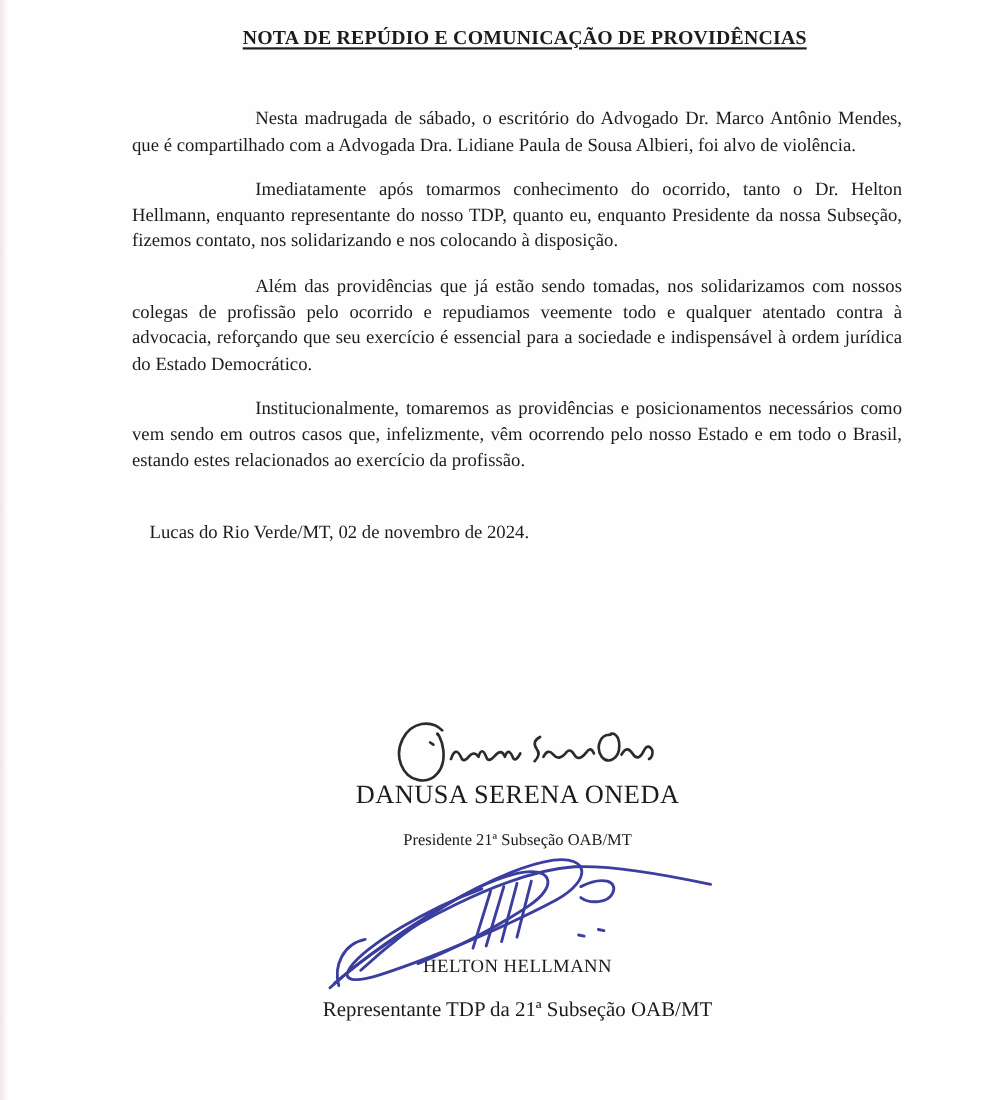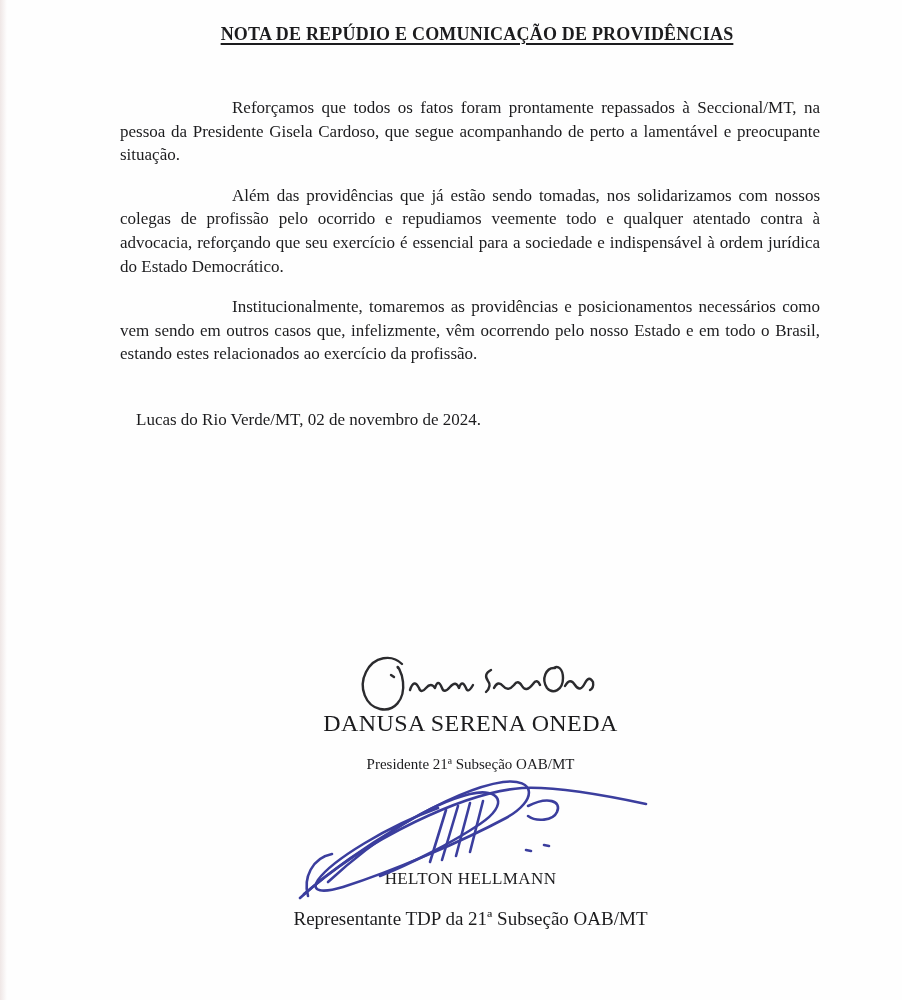--- a/index.html
+++ b/index.html
@@ -89,21 +89,22 @@
 
 <div class="page">
 
   <div class="scan-edge"></div>
 
   <h1 class="doc-title">
     <span>NOTA DE REPÚDIO E COMUNICAÇÃO DE PROVIDÊNCIAS</span>
   </h1>
 
   <div class="doc-body">
-    <p class="para">Reforçamos que todos os fatos foram prontamente repassados à Seccional/MT, na pessoa da Presidente Gisela Cardoso, que segue acompanhando de perto a lamentável e preocupante situação.</p>
+    <p class="para">Nesta madrugada de sábado, o escritório do Advogado Dr. Marco Antônio Mendes, que é compartilhado com a Advogada Dra. Lidiane Paula de Sousa Albieri, foi alvo de violência.</p>
+    <p class="para">Imediatamente após tomarmos conhecimento do ocorrido, tanto o Dr. Helton Hellmann, enquanto representante do nosso TDP, quanto eu, enquanto Presidente da nossa Subseção, fizemos contato, nos solidarizando e nos colocando à disposição.</p>
     <p class="para">Além das providências que já estão sendo tomadas, nos solidarizamos com nossos colegas de profissão pelo ocorrido e repudiamos veemente todo e qualquer atentado contra à advocacia, reforçando que seu exercício é essencial para a sociedade e indispensável à ordem jurídica do Estado Democrático.</p>
     <p class="para">Institucionalmente, tomaremos as providências e posicionamentos necessários como vem sendo em outros casos que, infelizmente, vêm ocorrendo pelo nosso Estado e em todo o Brasil, estando estes relacionados ao exercício da profissão.</p>
     <p class="dateline">Lucas do Rio Verde/MT, 02 de novembro de 2024.</p>
   </div>
 
   <svg class="sig-hand-1" viewBox="0 0 240 72" aria-hidden="true">
     <g fill="none" stroke-width="2.4" stroke-linecap="round" stroke-linejoin="round" stroke="#2b2b2e">
       <path d="M44 16 C34 6 16 8 8 24 C0 40 8 58 22 61 C36 64 47 52 45 34 C44 23 38 16 40 20"></path>
       <path d="M33 27 l3 2"></path>
       <path d="M52 42 Q56 30 61 40 Q63 46 68 40 T77 40 Q80 30 84 40 Q86 46 92 39 T101 40 Q104 31 108 40 Q110 46 115 37"></path>

